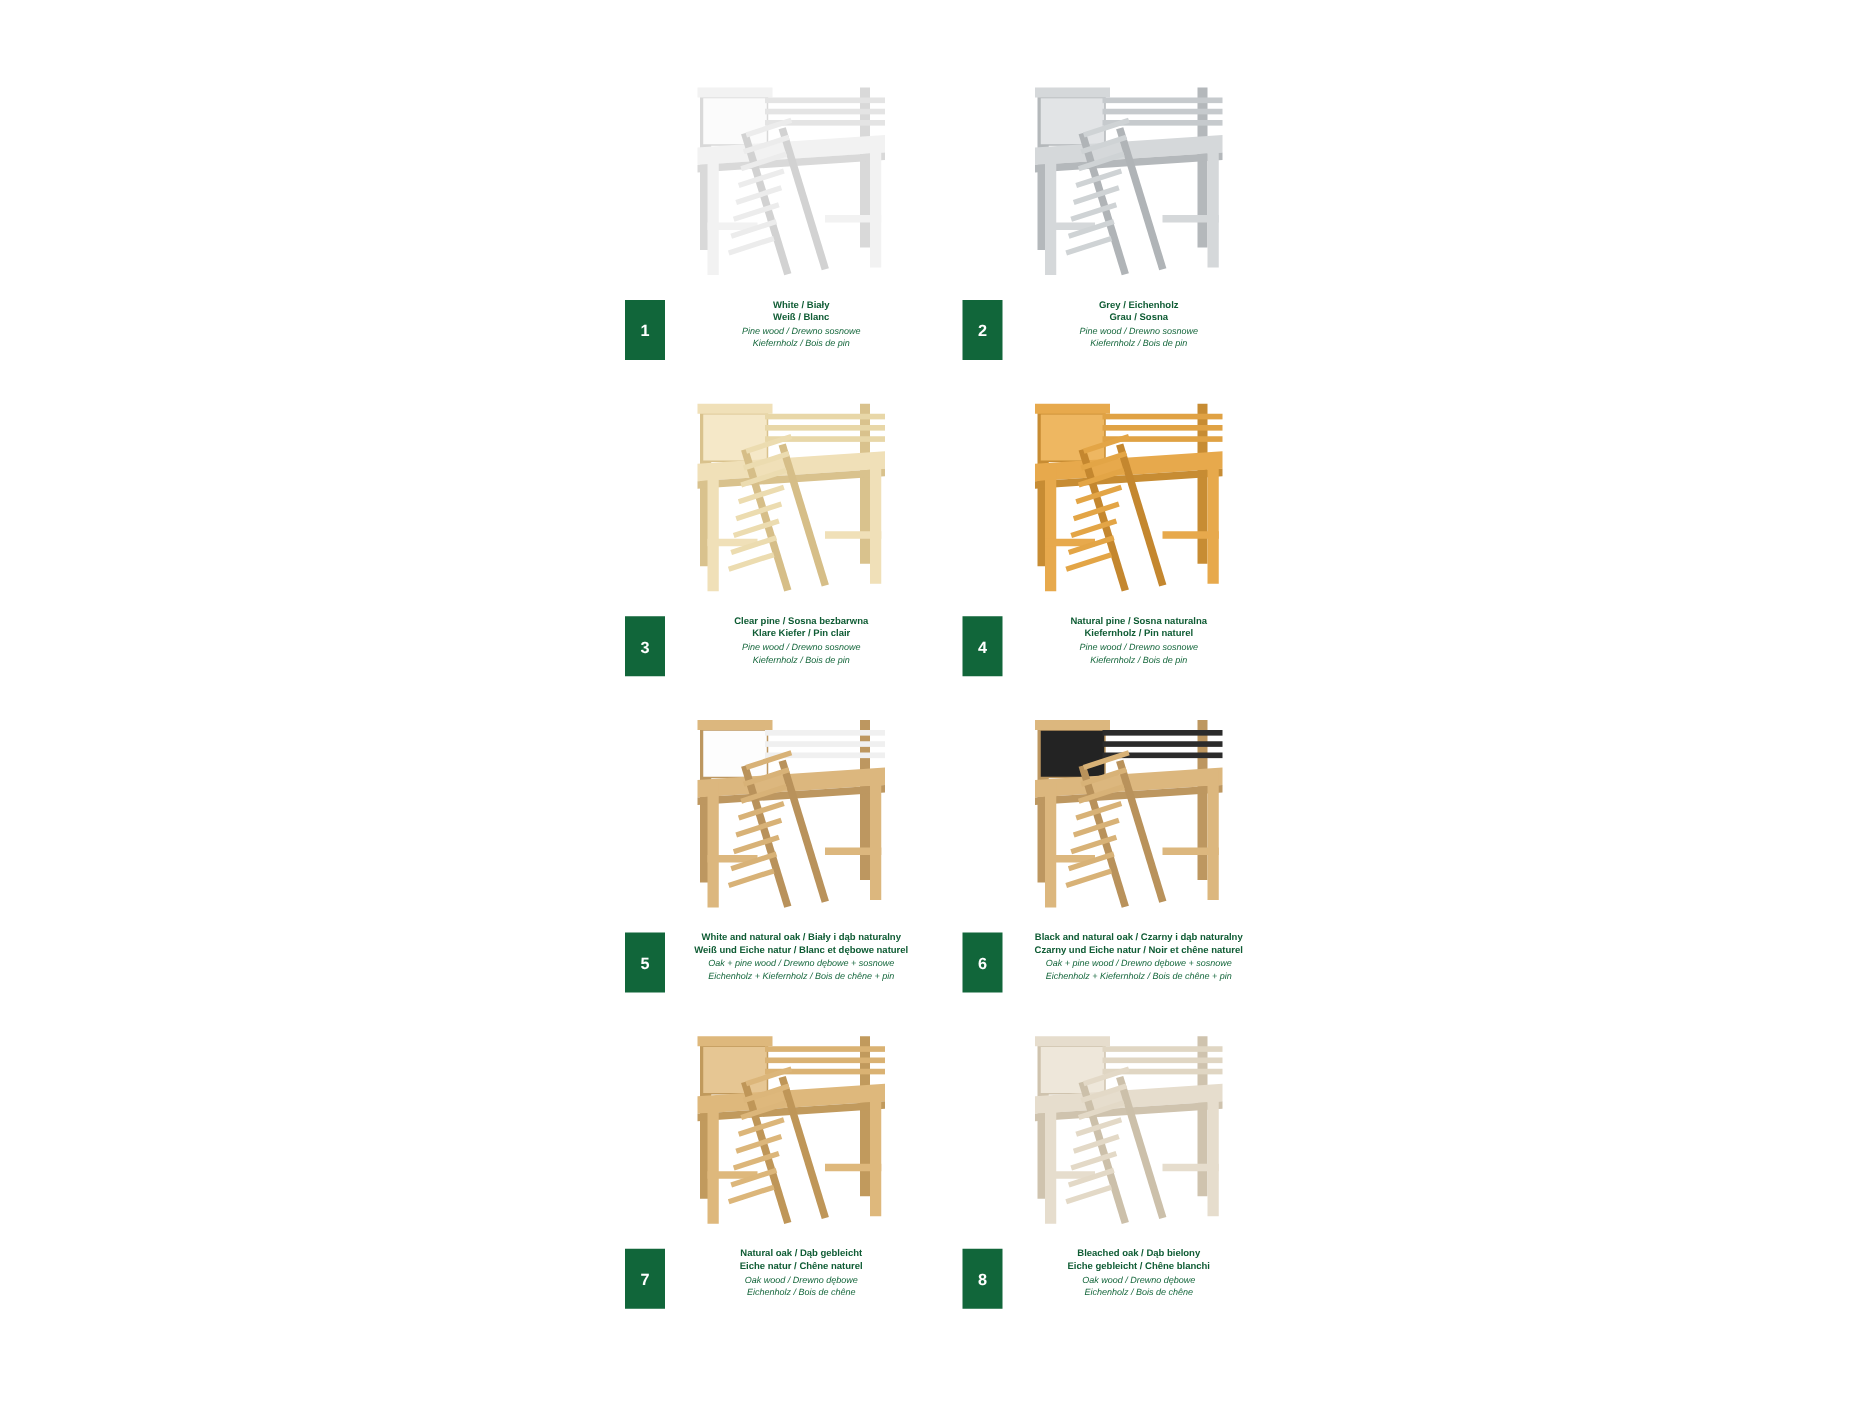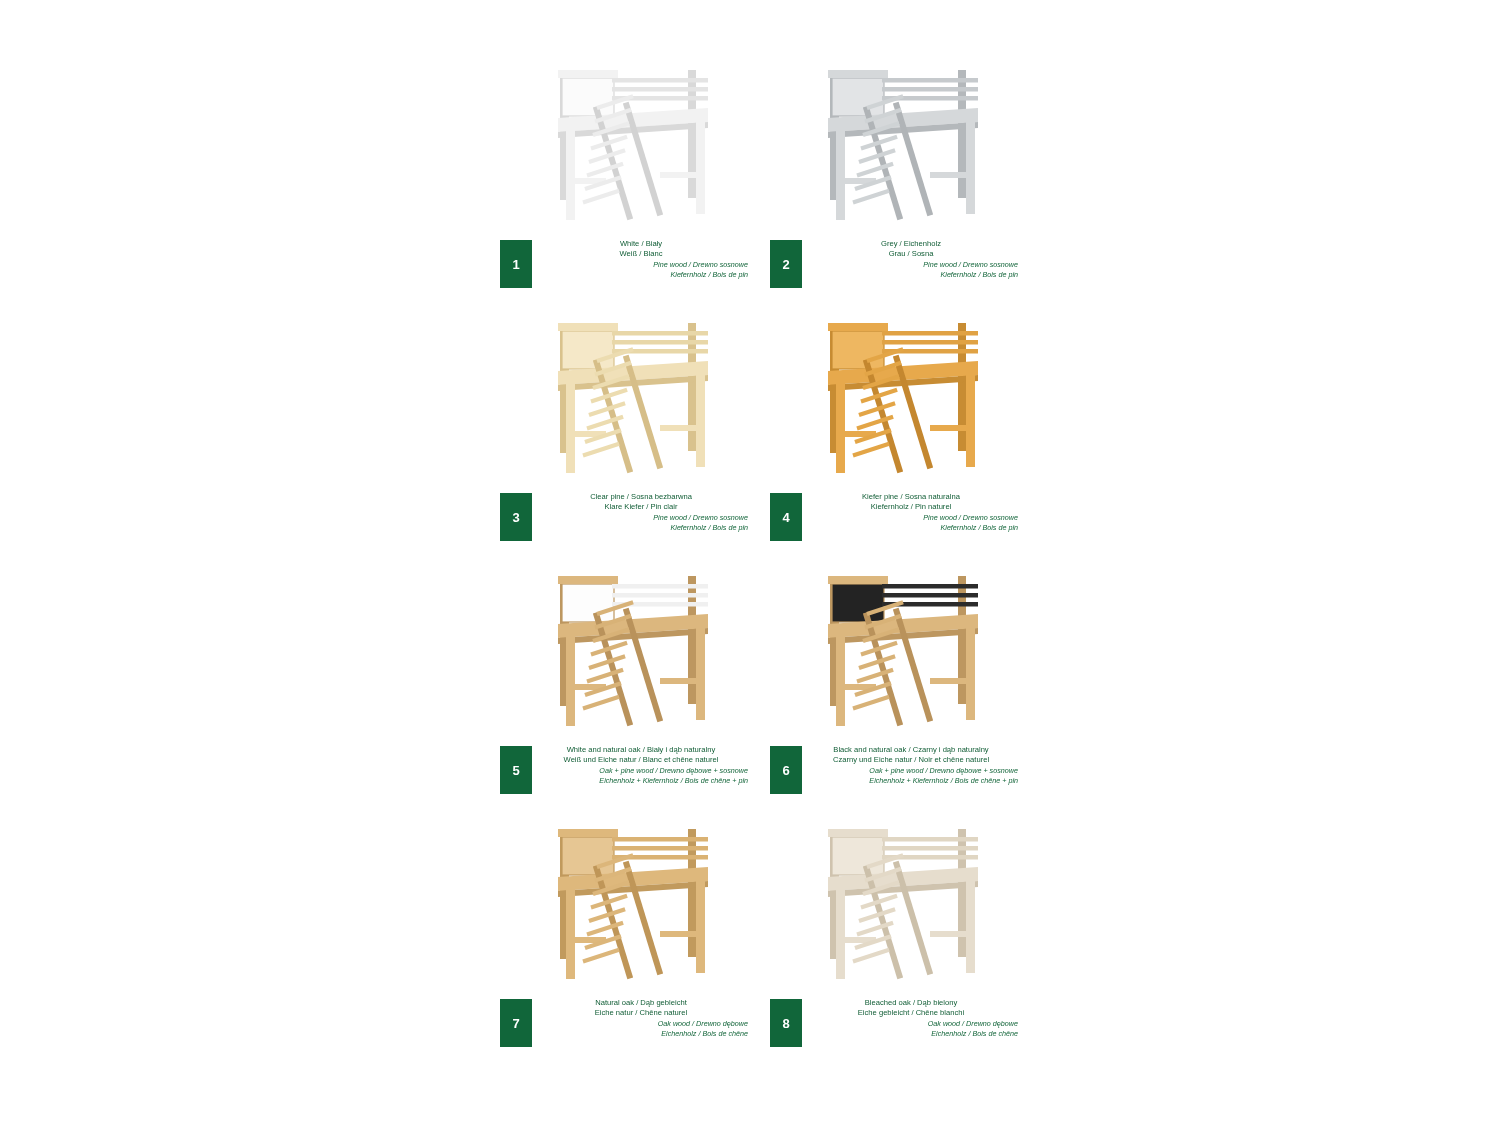--- a/index.html
+++ b/index.html
@@ -61,30 +61,29 @@
   .caption-text {
     flex: 1 1 auto;
     text-align: center;
     padding: 0 2px;
     margin-top: 1px;
   }
   .caption-text .line {
     font-size: 7.6px;
     line-height: 10.4px;
     color: #0f5c34;
-    font-weight: normal;
+    font-weight: bold;
     white-space: nowrap;
   }
   .caption-text .line.it {
     font-style: italic;
     font-weight: normal;
     font-size: 7.2px;
     line-height: 10.2px;
     color: #14663b;
-    text-align: right;
   }
 
   
   .bed {
     position: absolute;
     left: 0;
     top: 0;
     width: 250px;
     height: 178px;
   }
@@ -284,21 +283,21 @@
                 <rect x="86" y="107.5" width="38" height="4.2" fill="#e3a546" transform="rotate(-18 105 109.5)"></rect>
                 <rect x="84" y="121" width="38" height="4.2" fill="#e3a546" transform="rotate(-18 103 123)"></rect>
                 <rect x="82" y="134.5" width="38" height="4.2" fill="#e3a546" transform="rotate(-18 101 136.5)"></rect>
     </g>
   </svg>
           </div>
     </div>
     <div class="caption-row">
       <div class="num-badge" style="background: rgb(17, 102, 58);">4</div>
       <div class="caption-text">
-        <div class="line">Kiefer pine / Sosna naturalna</div>
+        <div class="line">Natural pine / Sosna naturalna</div>
         <div class="line">Kiefernholz / Pin naturel</div>
         <div class="line it">Pine wood / Drewno sosnowe</div>
         <div class="line it">Kiefernholz / Bois de pin</div>
       </div>
     </div>
   </div>
 
   <div class="cell">
     <div class="bed-area">
       <div class="bed">
@@ -336,21 +335,21 @@
                 <rect x="84" y="121" width="38" height="4.2" fill="#d8b277" transform="rotate(-18 103 123)"></rect>
                 <rect x="82" y="134.5" width="38" height="4.2" fill="#d8b277" transform="rotate(-18 101 136.5)"></rect>
     </g>
   </svg>
           </div>
     </div>
     <div class="caption-row">
       <div class="num-badge" style="background: rgb(17, 102, 58);">5</div>
       <div class="caption-text">
         <div class="line">White and natural oak / Biały i dąb naturalny</div>
-        <div class="line">Weiß und Eiche natur / Blanc et chêne naturel</div>
+        <div class="line">Weiß und Eiche natur / Blanc et dębowe naturel</div>
         <div class="line it">Oak + pine wood / Drewno dębowe + sosnowe</div>
         <div class="line it">Eichenholz + Kiefernholz / Bois de chêne + pin</div>
       </div>
     </div>
   </div>
 
   <div class="cell">
     <div class="bed-area">
       <div class="bed">
   <svg width="250" height="178" viewBox="0 0 250 178" xmlns="http://www.w3.org/2000/svg">

